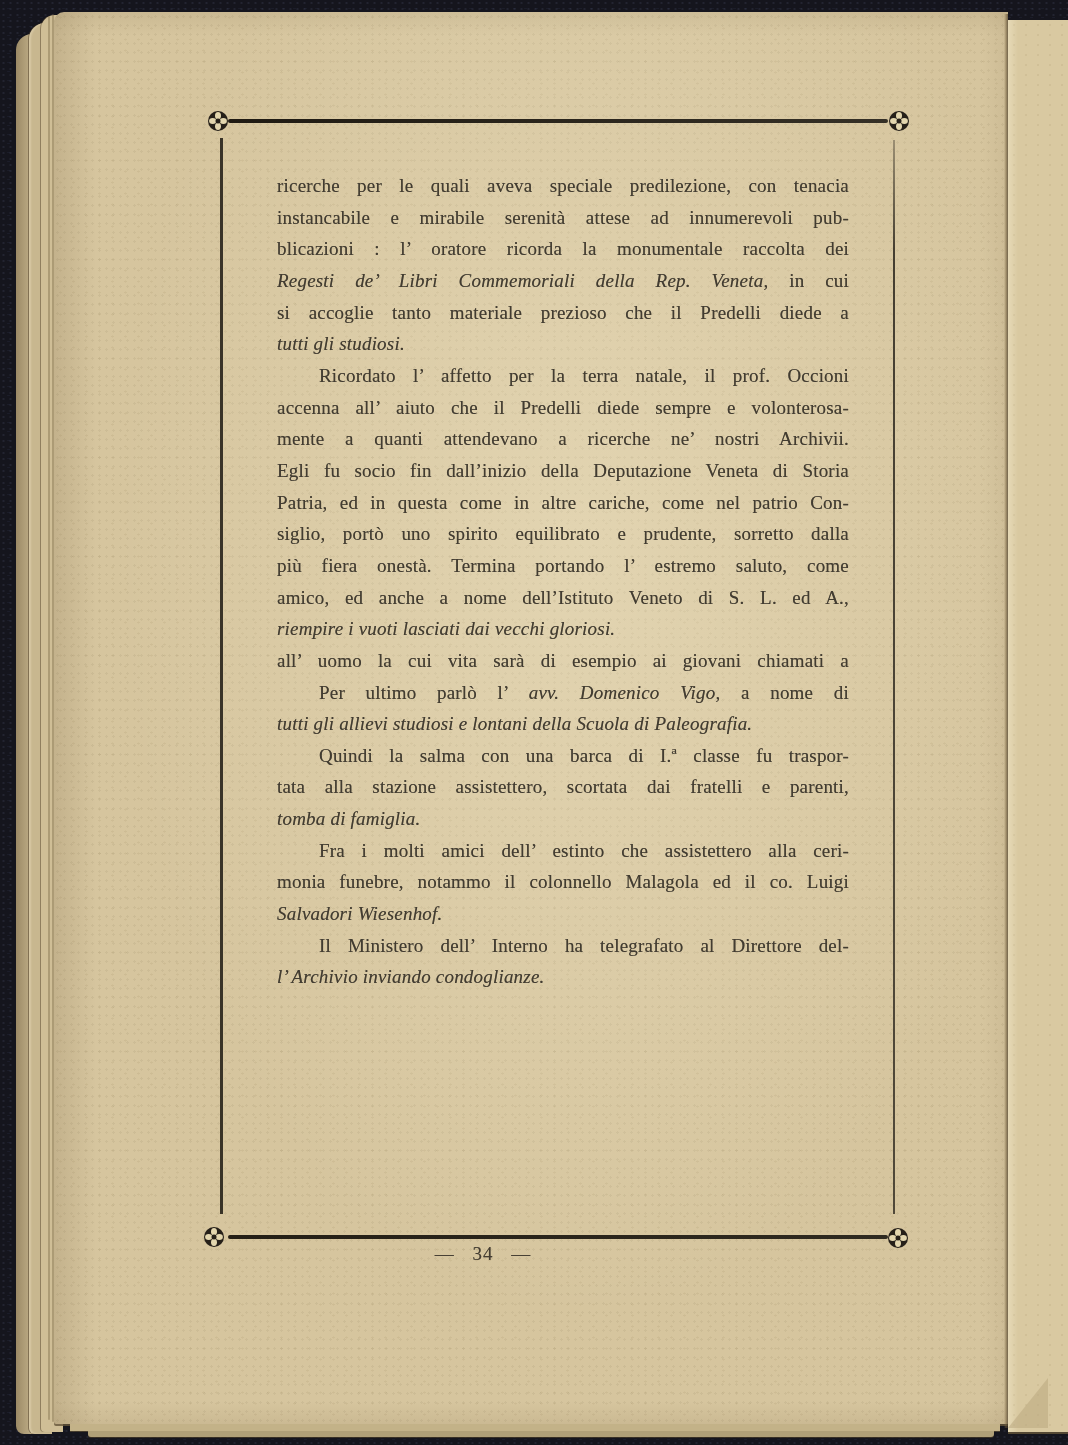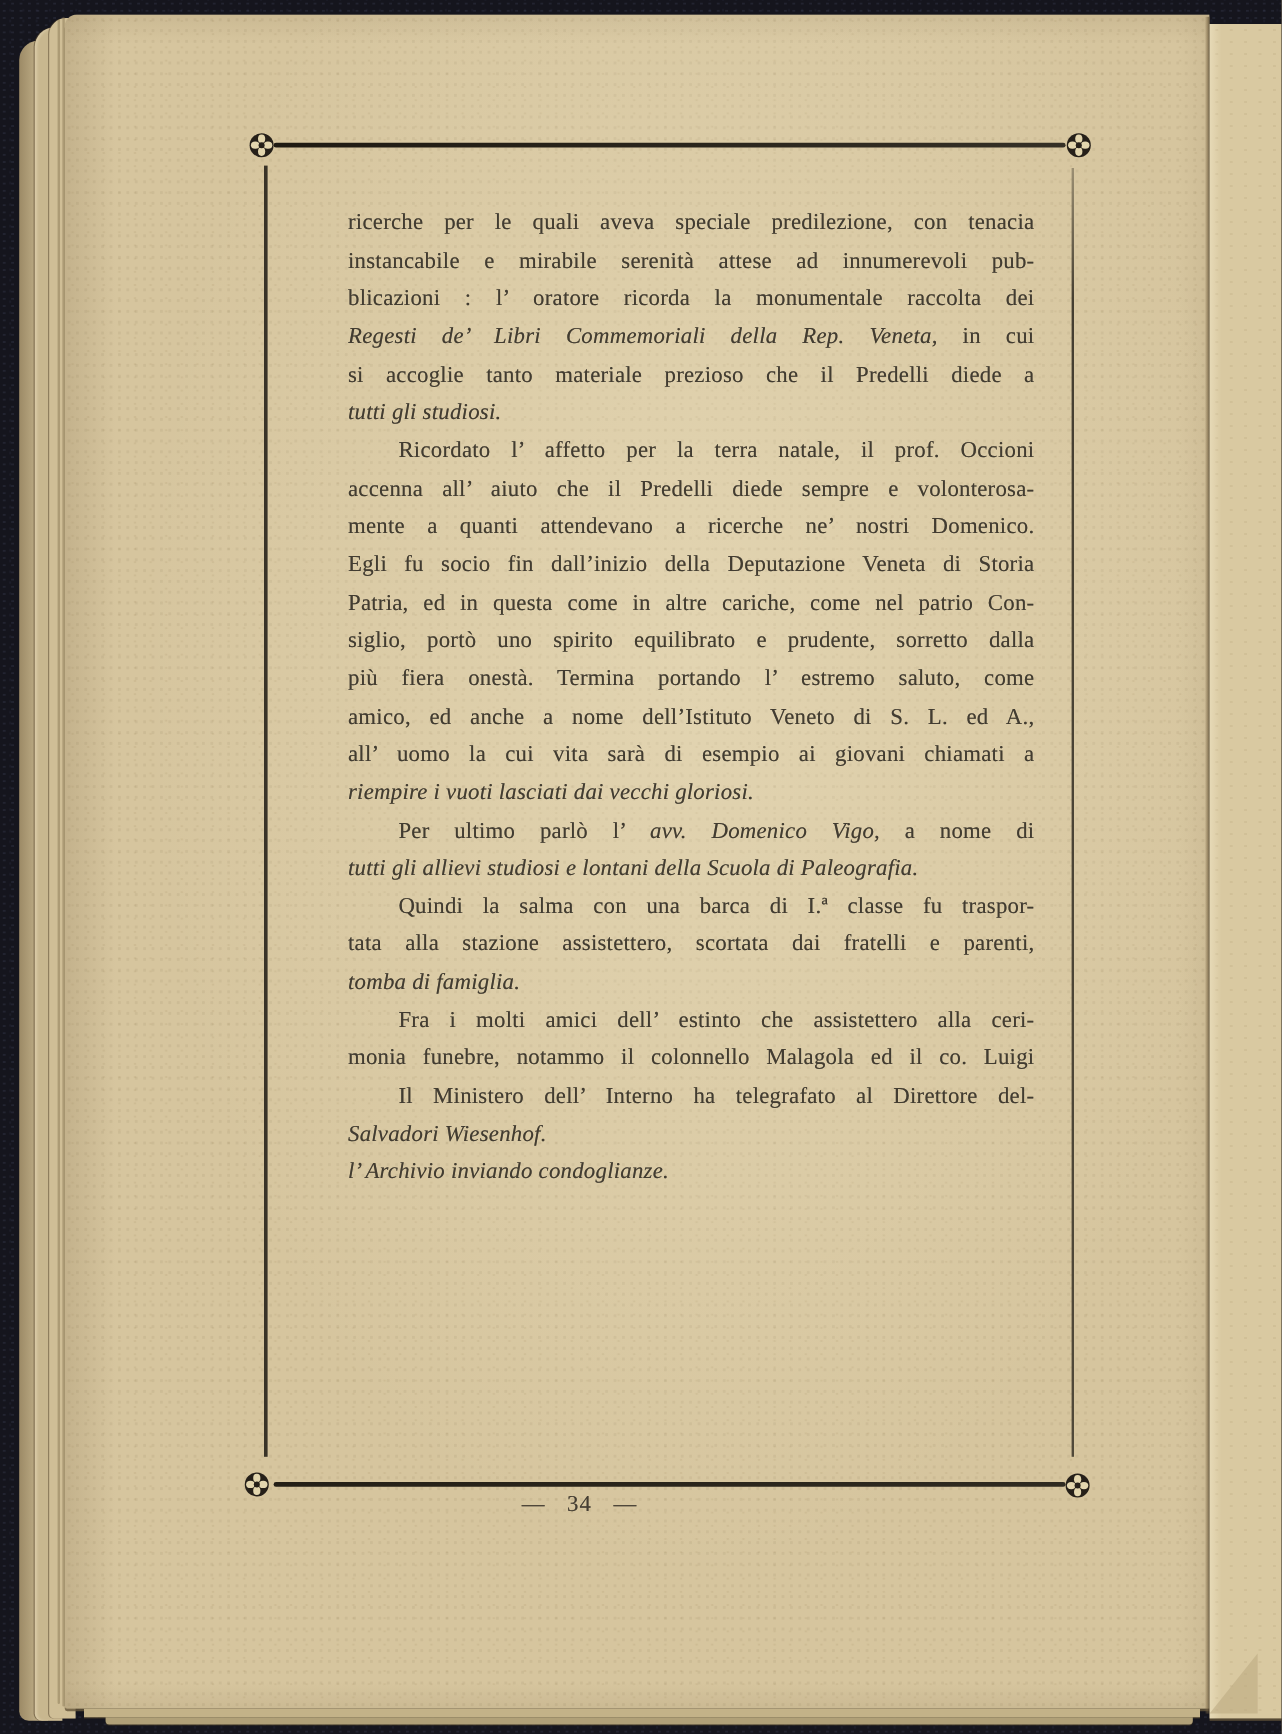--- a/index.html
+++ b/index.html
@@ -70,21 +70,21 @@
   .rule-bottom{left:228px;top:1235px;width:660px;background:linear-gradient(to right,#241f16,#2f2a20);}
   .vline{position:absolute;}
   .vline-left{left:220px;top:138px;width:3px;height:1076px;background:#2b261d;opacity:.92;}
   .vline-right{left:893px;top:140px;width:2px;height:1074px;
     background:linear-gradient(to bottom, rgba(43,38,29,.35), rgba(43,38,29,.85) 110px, rgba(43,38,29,.78));}
   .ornament{position:absolute;width:22px;height:22px;}
   .orn-tl{left:207px;top:110px;} .orn-tr{left:888px;top:110px;}
   .orn-bl{left:203px;top:1226px;} .orn-br{left:887px;top:1227px;}
   
   .text-block{
-    position:absolute;left:290px;top:170px;width:572px;
+    position:absolute;left:277px;top:170px;width:572px;
     font-size:19px;color:#423c31;letter-spacing:.2px;
     text-shadow:0 0 .5px rgba(66,60,49,.55);
   }
   .line{height:31.66px;line-height:31.66px;text-align:justify;text-align-last:justify;overflow:hidden;}
   .line.last{text-align:left;text-align-last:auto;white-space:nowrap;font-style:italic;}
   .line.indent{text-indent:42px;}
   .line i{font-style:italic;}
   .page-number{
     position:absolute;left:413px;top:1243px;width:140px;text-align:center;
     font-size:19px;color:#453e33;word-spacing:12px;letter-spacing:1px;
@@ -159,33 +159,33 @@
 
 <div class="text-block">
     <div class="line"><span>ricerche per le quali aveva speciale predilezione, con tenacia</span></div>
     <div class="line"><span>instancabile e mirabile serenità attese ad innumerevoli pub-</span></div>
     <div class="line"><span>blicazioni : l’ oratore ricorda la monumentale raccolta dei</span></div>
     <div class="line"><i>Regesti de’ Libri Commemoriali della Rep. Veneta,</i><span> in cui</span></div>
     <div class="line"><span>si accoglie tanto materiale prezioso che il Predelli diede a</span></div>
     <div class="line last"><span>tutti gli studiosi.</span></div>
     <div class="line indent"><span>Ricordato l’ affetto per la terra natale, il prof. Occioni</span></div>
     <div class="line"><span>accenna all’ aiuto che il Predelli diede sempre e volonterosa-</span></div>
-    <div class="line"><span>mente a quanti attendevano a ricerche ne’ nostri Domenico.</span></div>
+    <div class="line"><span>mente a quanti attendevano a ricerche ne’ nostri Archivii.</span></div>
     <div class="line"><span>Egli fu socio fin dall’inizio della Deputazione Veneta di Storia</span></div>
     <div class="line"><span>Patria, ed in questa come in altre cariche, come nel patrio Con-</span></div>
     <div class="line"><span>siglio, portò uno spirito equilibrato e prudente, sorretto dalla</span></div>
     <div class="line"><span>più fiera onestà. Termina portando l’ estremo saluto, come</span></div>
     <div class="line"><span>amico, ed anche a nome dell’Istituto Veneto di S. L. ed A.,</span></div>
+    <div class="line last"><span>riempire i vuoti lasciati dai vecchi gloriosi.</span></div>
     <div class="line"><span>all’ uomo la cui vita sarà di esempio ai giovani chiamati a</span></div>
-    <div class="line last"><span>riempire i vuoti lasciati dai vecchi gloriosi.</span></div>
     <div class="line indent"><span>Per ultimo parlò l’ </span><i>avv. Domenico Vigo,</i><span> a nome di</span></div>
     <div class="line last"><span>tutti gli allievi studiosi e lontani della Scuola di Paleografia.</span></div>
     <div class="line indent"><span>Quindi la salma con una barca di I.ª classe fu traspor-</span></div>
     <div class="line"><span>tata alla stazione assistettero, scortata dai fratelli e parenti,</span></div>
     <div class="line last"><span>tomba di famiglia.</span></div>
     <div class="line indent"><span>Fra i molti amici dell’ estinto che assistettero alla ceri-</span></div>
     <div class="line"><span>monia funebre, notammo il colonnello Malagola ed il co. Luigi</span></div>
+    <div class="line last"><span>Salvadori Wiesenhof.</span></div>
     <div class="line indent"><span>Il Ministero dell’ Interno ha telegrafato al Direttore del-</span></div>
-    <div class="line last"><span>Salvadori Wiesenhof.</span></div>
     <div class="line last"><span>l’ Archivio inviando condoglianze.</span></div>
   </div>
 
 <div class="page-number">— 34 —</div>
 
 </body></html>

